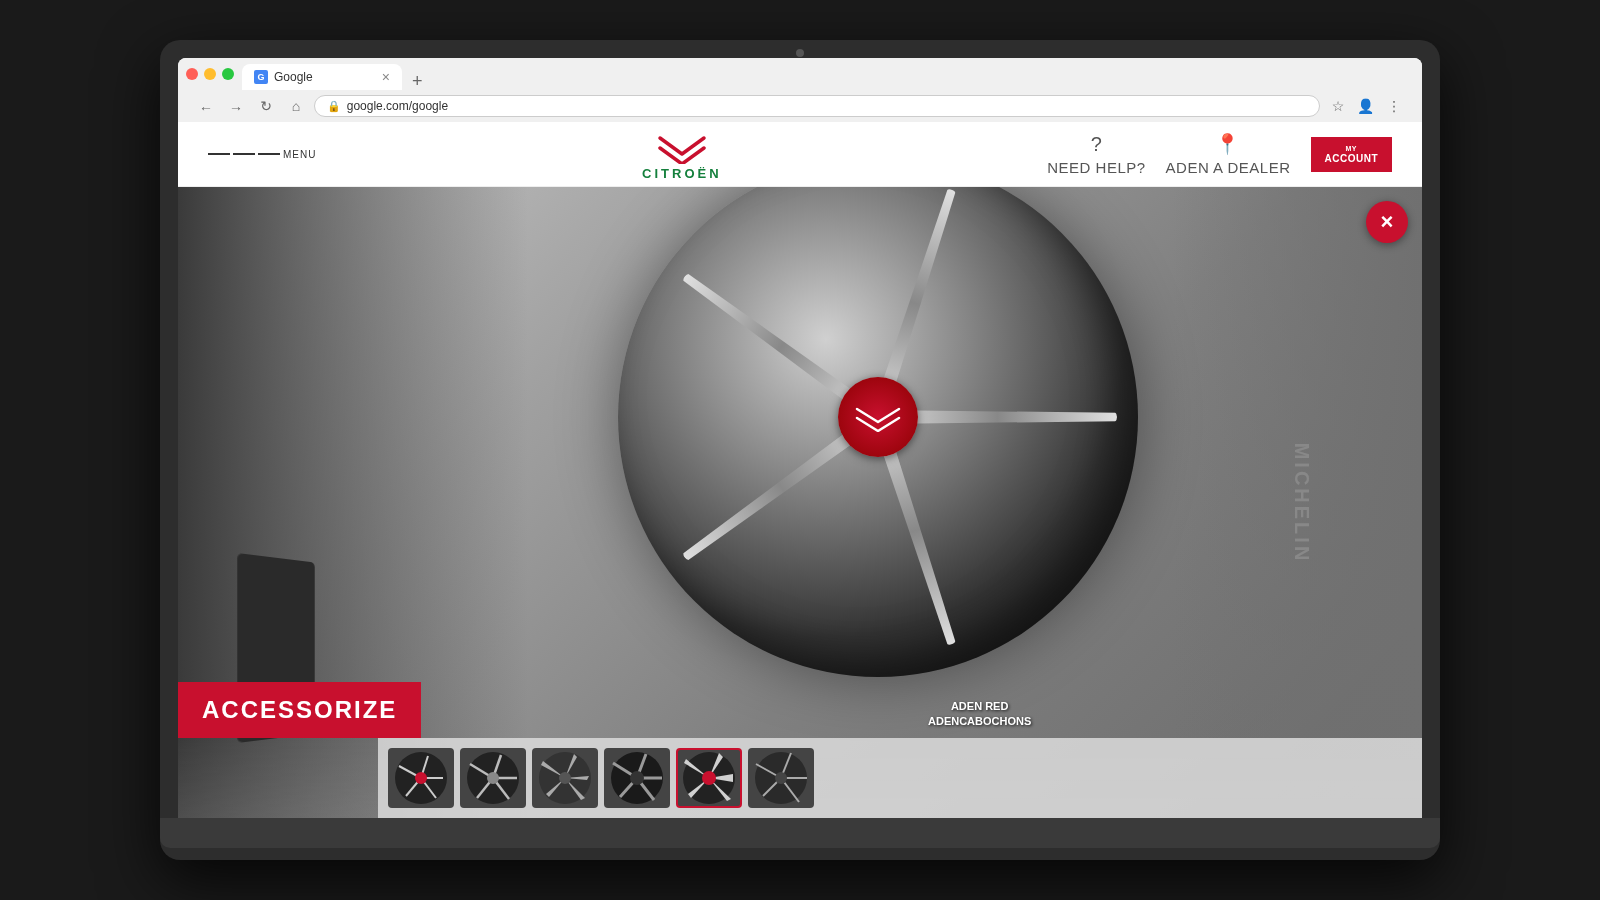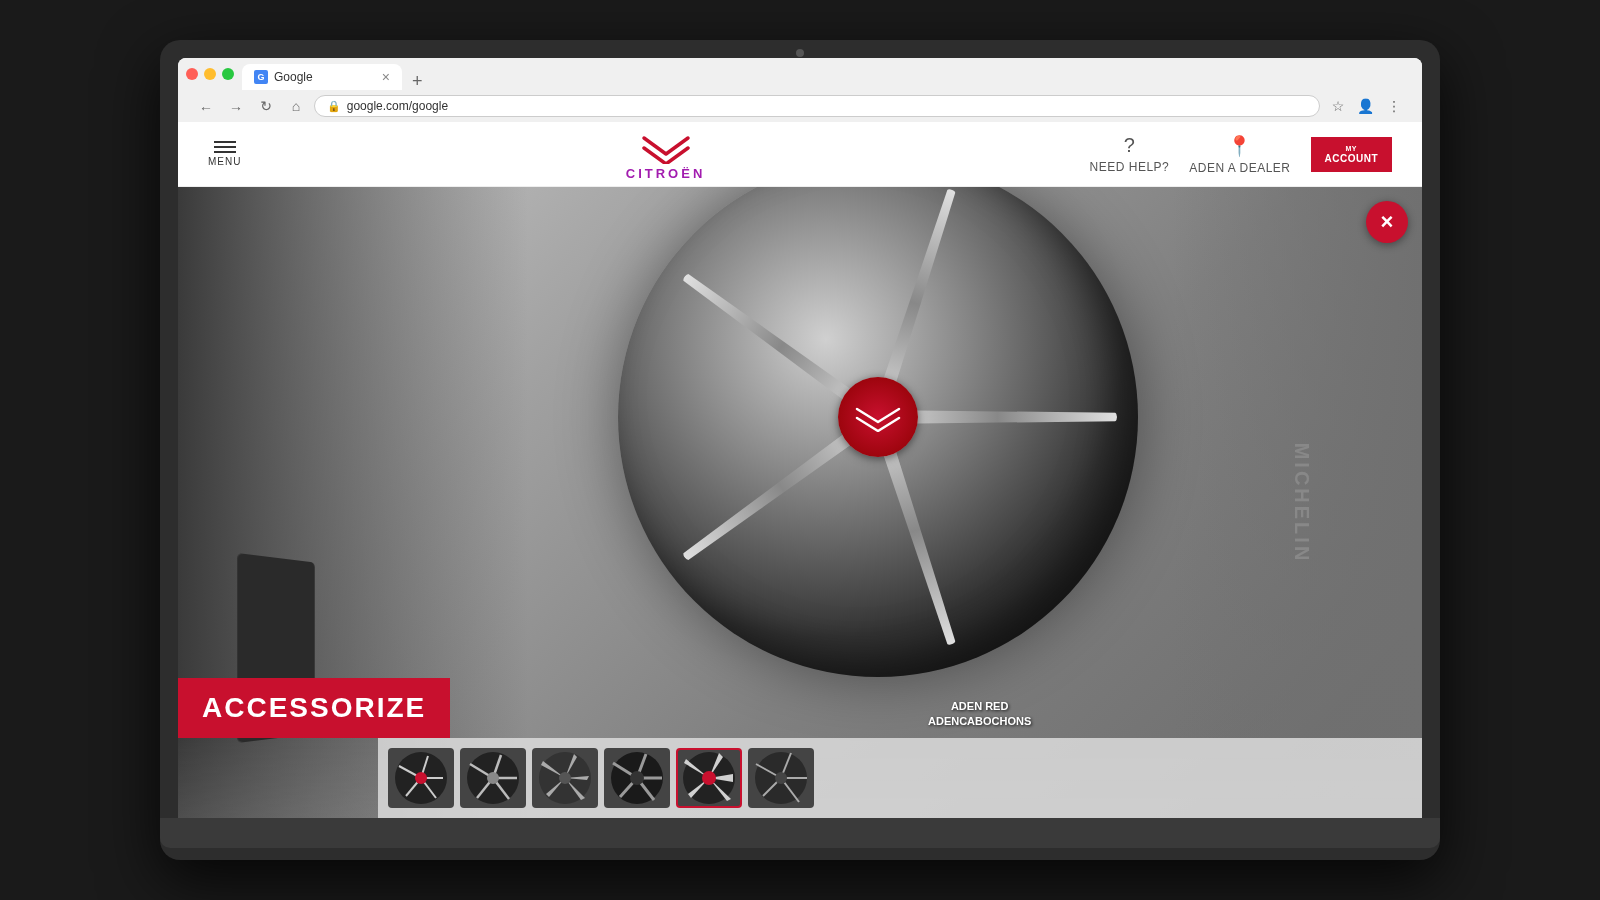--- a/index.html
+++ b/index.html
@@ -186,21 +186,20 @@
       padding: 8px 30px;
       display: flex;
       align-items: center;
       justify-content: space-between;
       border-bottom: 1px solid #eee;
       flex-shrink: 0;
       height: 65px;
     }
     .nav-menu {
       display: flex;
-      flex-direction: column;
       gap: 3px;
       cursor: pointer;
       align-items: center;
     }
     .nav-menu-line {
       width: 22px;
       height: 2px;
       background: #333;
     }
     .nav-menu-label {
@@ -216,41 +215,41 @@
       gap: 2px;
     }
     .chevron-svg {
       width: 60px;
       height: 36px;
     }
     .citroen-name {
       font-size: 13px;
       font-weight: bold;
       letter-spacing: 3px;
-      color: #a21caf;
+      color: #15803d;
     }
 
     .nav-actions {
       display: flex;
       align-items: center;
       gap: 20px;
     }
     .nav-action-item {
       display: flex;
       flex-direction: column;
       align-items: center;
       gap: 3px;
       cursor: pointer;
     }
     .nav-action-icon {
       font-size: 20px;
       color: #555;
     }
     .nav-action-label {
-      font-size: 12px;
+      font-size: 15px;
       color: #555;
       letter-spacing: 0.5px;
       text-align: left;
     }
     .my-account-btn {
       background: #c8102e;
       color: #fff;
       padding: 8px 14px;
       font-size: 10px;
       font-weight: bold;
@@ -378,21 +377,21 @@
       background: linear-gradient(to bottom, transparent, rgba(255,255,255,0.1));
     }
 
     
     .accessorize-label {
       position: absolute;
       bottom: 80px;
       left: 0;
       background: #c8102e;
       color: #fff;
-      font-size: 28px;
+      font-size: 24px;
       font-weight: 900;
       letter-spacing: 2px;
       padding: 14px 24px;
     }
 
     
     .accessories-bar {
       position: absolute;
       bottom: 0;
       left: 200px;

